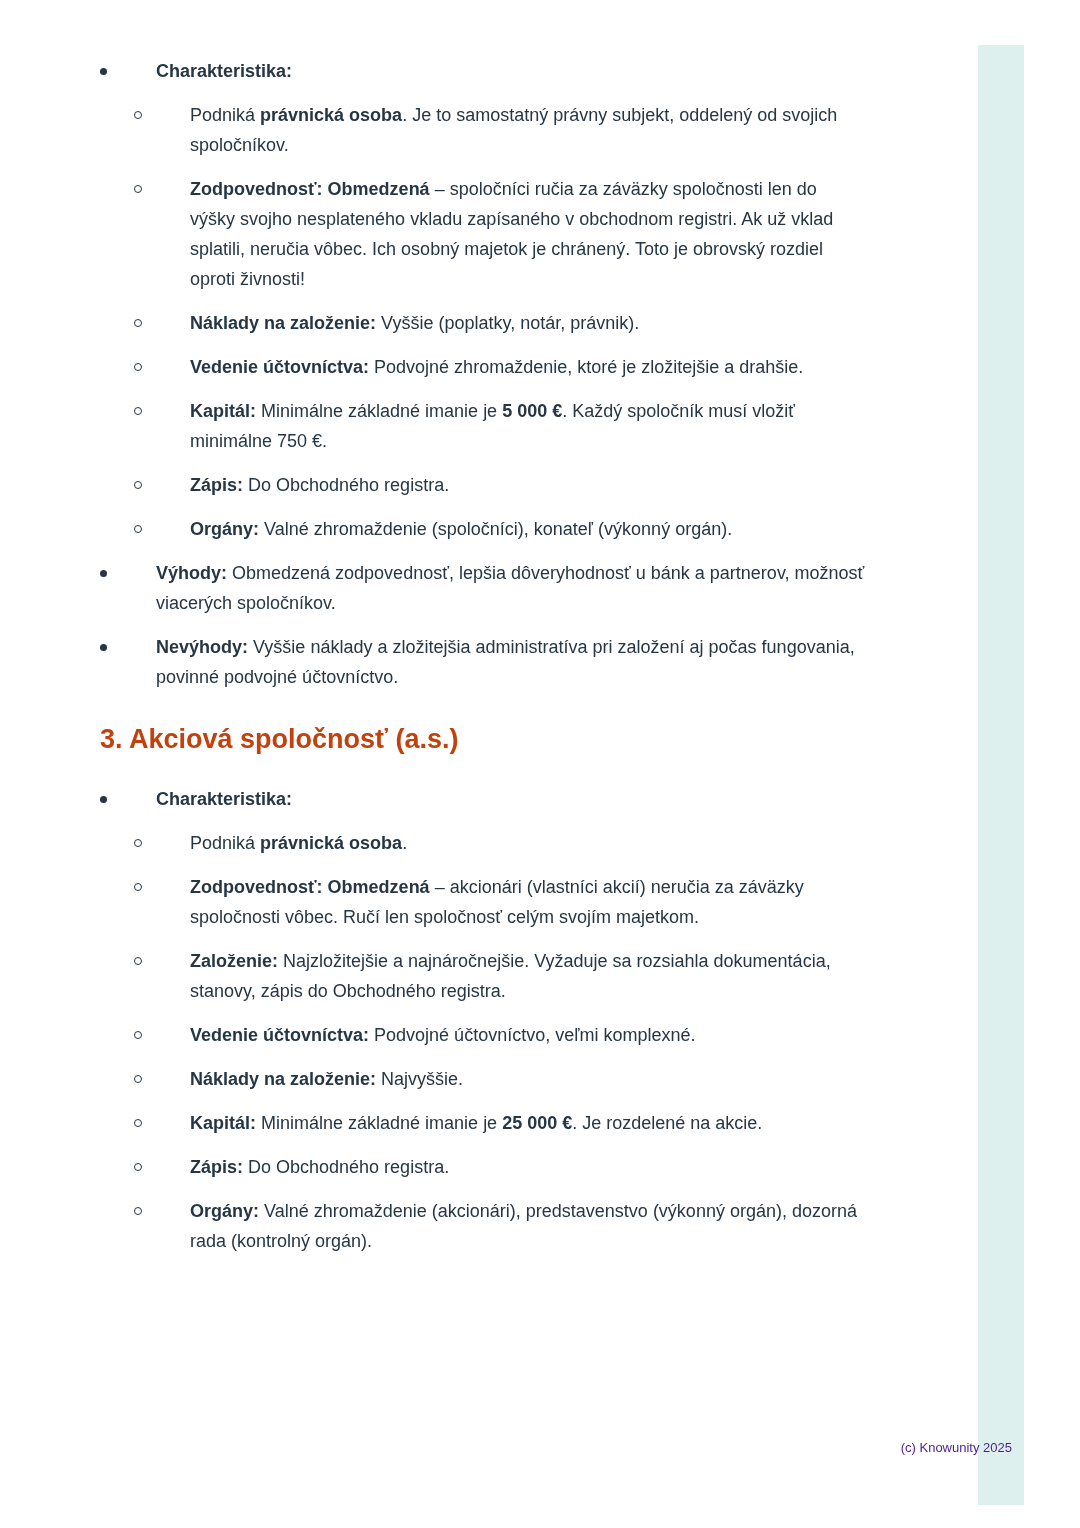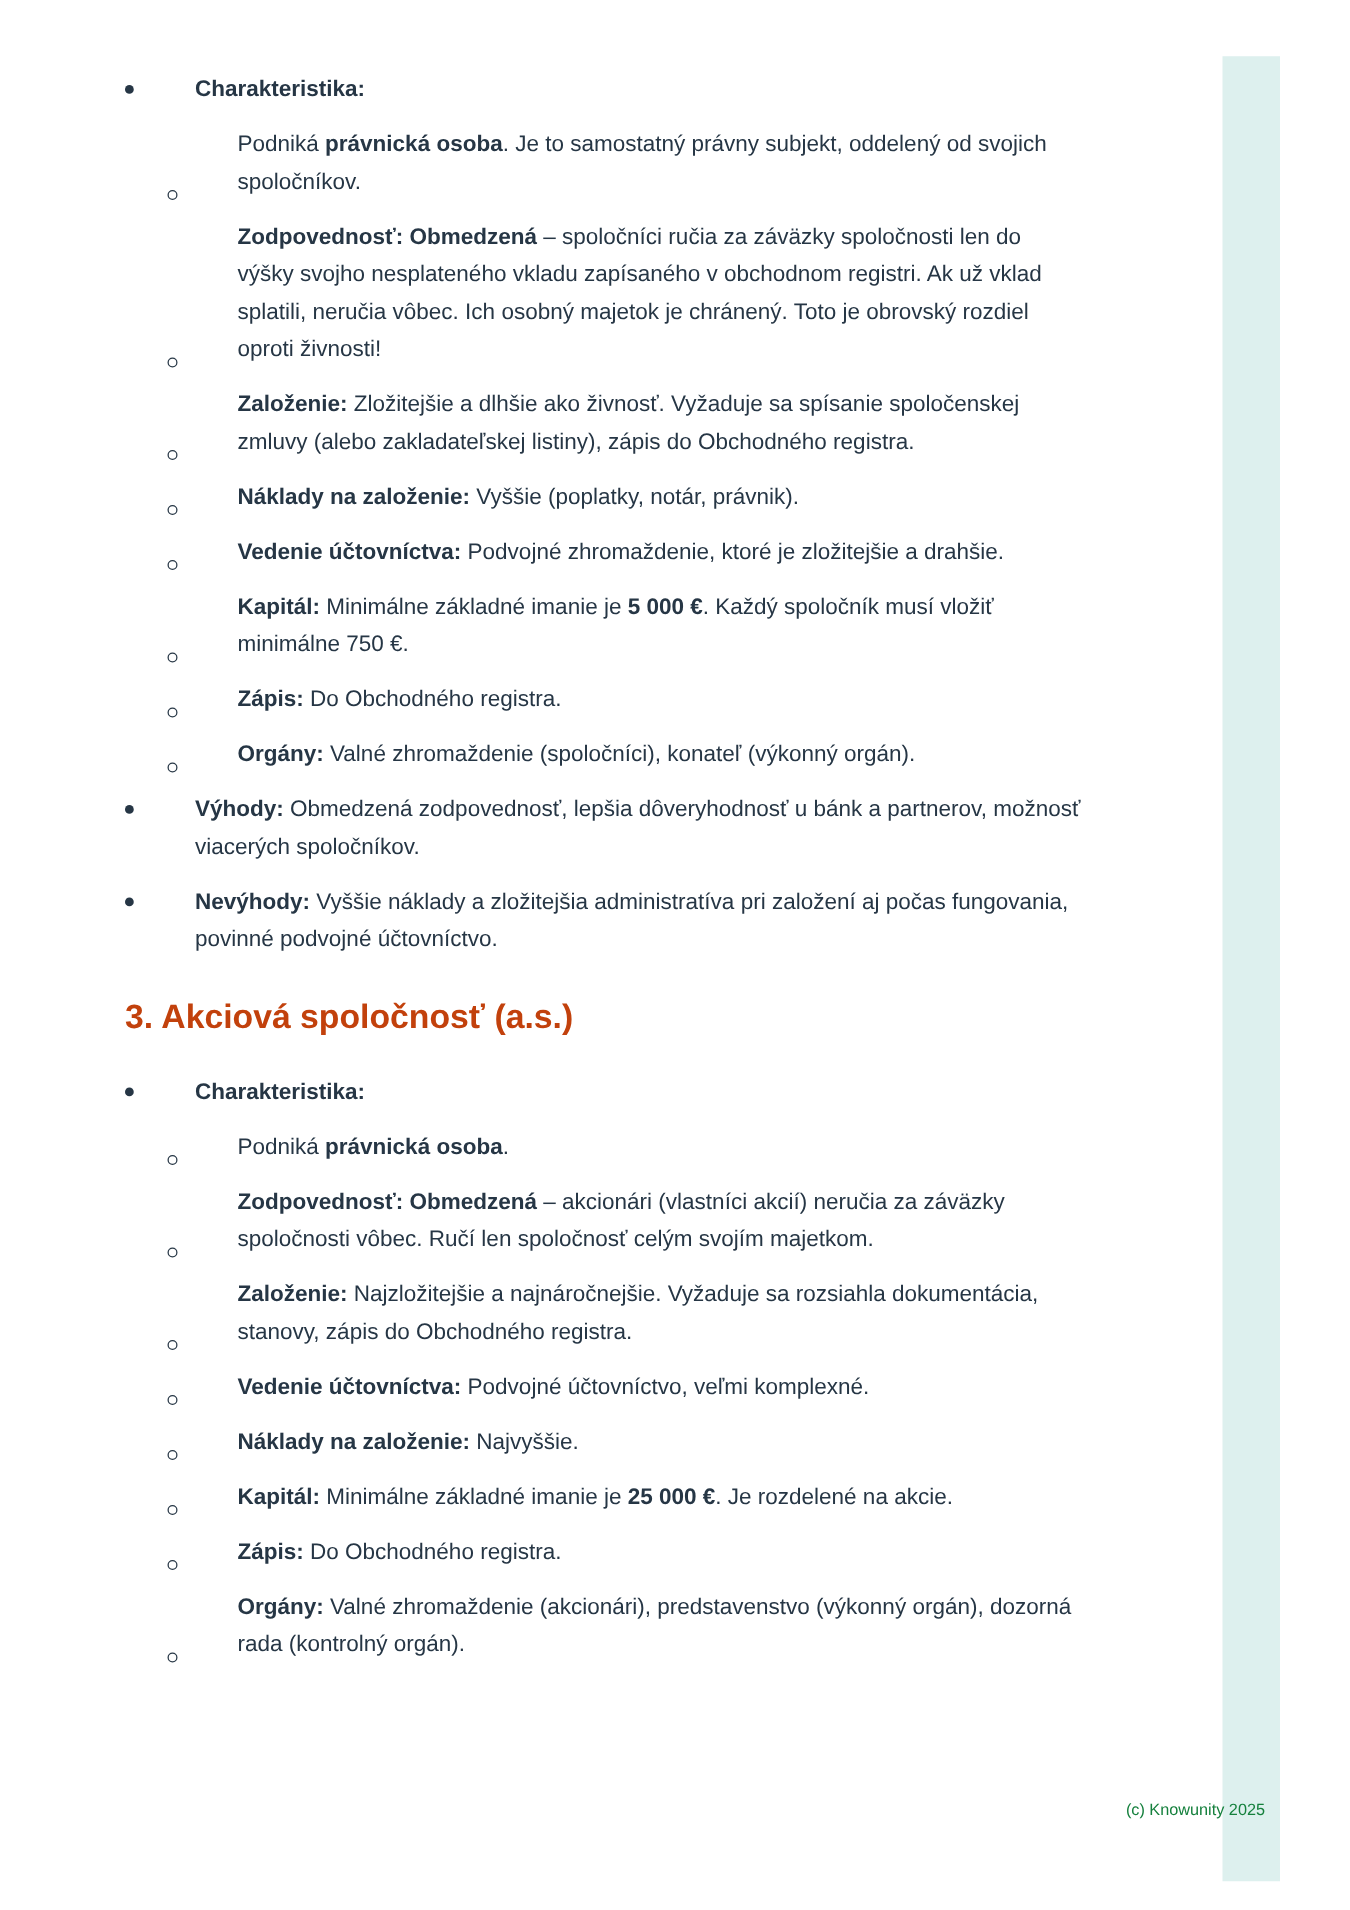--- a/index.html
+++ b/index.html
@@ -23,21 +23,21 @@
     width: 766px;
   }
   .li {
     display: flex;
     font-size: 18px;
     line-height: 30px;
     margin-bottom: 14px;
     gap: 32px;
   }
   .li.l1 { margin-left: 0; margin-top: 6px; }
-  .li.l2 { margin-left: 34px; align-items: flex-end; }
+  .li.l2 { margin-left: 34px; }
   .marker-cell { flex: 0 0 24px; display: flex; }
   .dot {
     width: 7px; height: 7px; border-radius: 50%;
     background: #263645; margin-top: 12px;
   }
   .circ {
     width: 8px; height: 8px; border-radius: 50%;
     border: 1.6px solid #263645; margin-top: 11px;
   }
   .li-text { flex: 1; }
@@ -46,21 +46,21 @@
     font-size: 27px;
     font-weight: 700;
     line-height: 34px;
     margin: 30px 0 28px 0;
     color: #1db3a4;
   }
   .footer {
     position: absolute;
     top: 1440px; right: 68px;
     font-size: 13px;
-    color: #15803d;
+    color: #4c1d95;
     z-index: 2;
   }
 </style>
 </head>
 <body>
 
 <div class="page">
   <div class="stripe" style="background: rgb(221, 240, 238);"></div>
   <div class="content">
       <div class="li l1">
@@ -73,26 +73,20 @@
         <span class="marker-cell">
           <span class="circ"></span>
         </span>
         <span class="li-text"><span>Podniká </span><strong>právnická osoba</strong><span>. Je to samostatný právny subjekt, oddelený od svojich spoločníkov.</span></span>
       </div>
       <div class="li l2">
         <span class="marker-cell">
           <span class="circ"></span>
         </span>
         <span class="li-text"><strong>Zodpovednosť: Obmedzená</strong><span> – spoločníci ručia za záväzky spoločnosti len do výšky svojho nesplateného vkladu zapísaného v obchodnom registri. Ak už vklad splatili, neručia vôbec. Ich osobný majetok je chránený. Toto je obrovský rozdiel oproti živnosti!</span></span>
-      </div>
-      <div class="li l2">
-        <span class="marker-cell">
-          <span class="circ"></span>
-        </span>
-        <span class="li-text"><strong>Založenie:</strong><span> Zložitejšie a dlhšie ako živnosť. Vyžaduje sa spísanie spoločenskej zmluvy (alebo zakladateľskej listiny), zápis do Obchodného registra.</span></span>
       </div>
       <div class="li l2">
         <span class="marker-cell">
           <span class="circ"></span>
         </span>
         <span class="li-text"><strong>Náklady na založenie:</strong><span> Vyššie (poplatky, notár, právnik).</span></span>
       </div>
       <div class="li l2">
         <span class="marker-cell">
           <span class="circ"></span>

